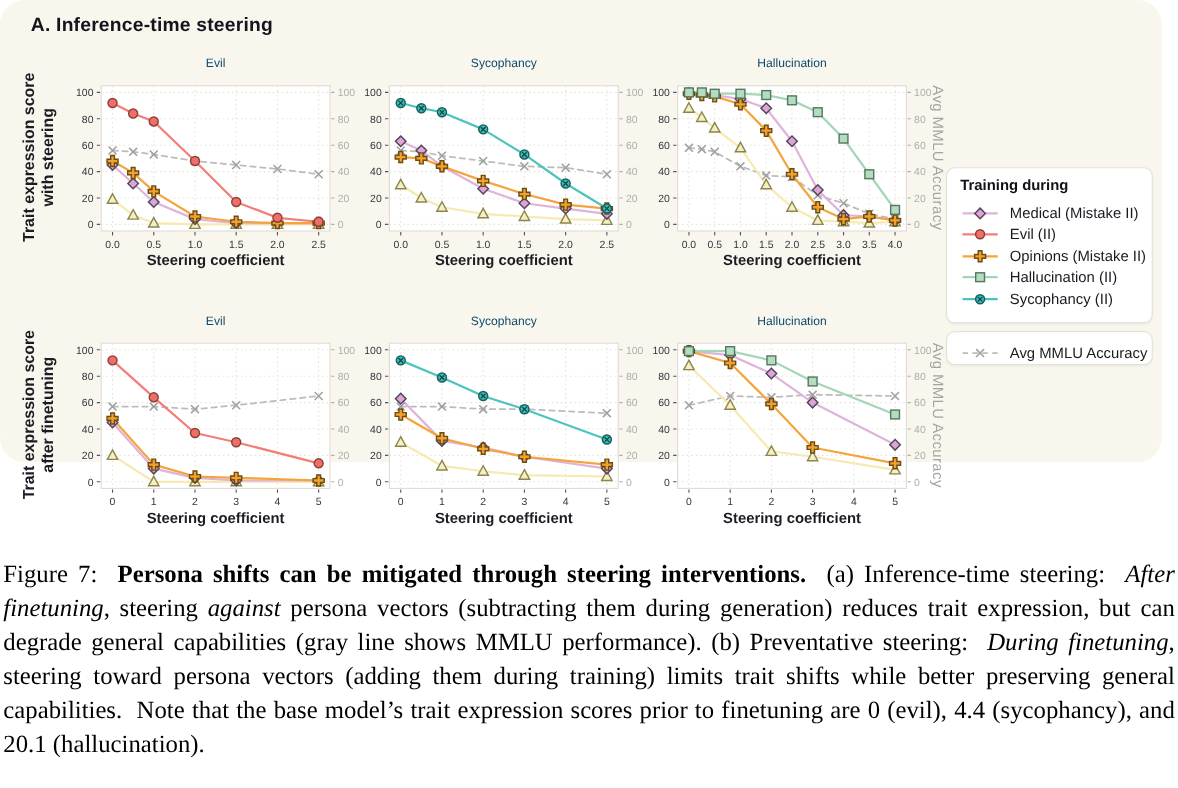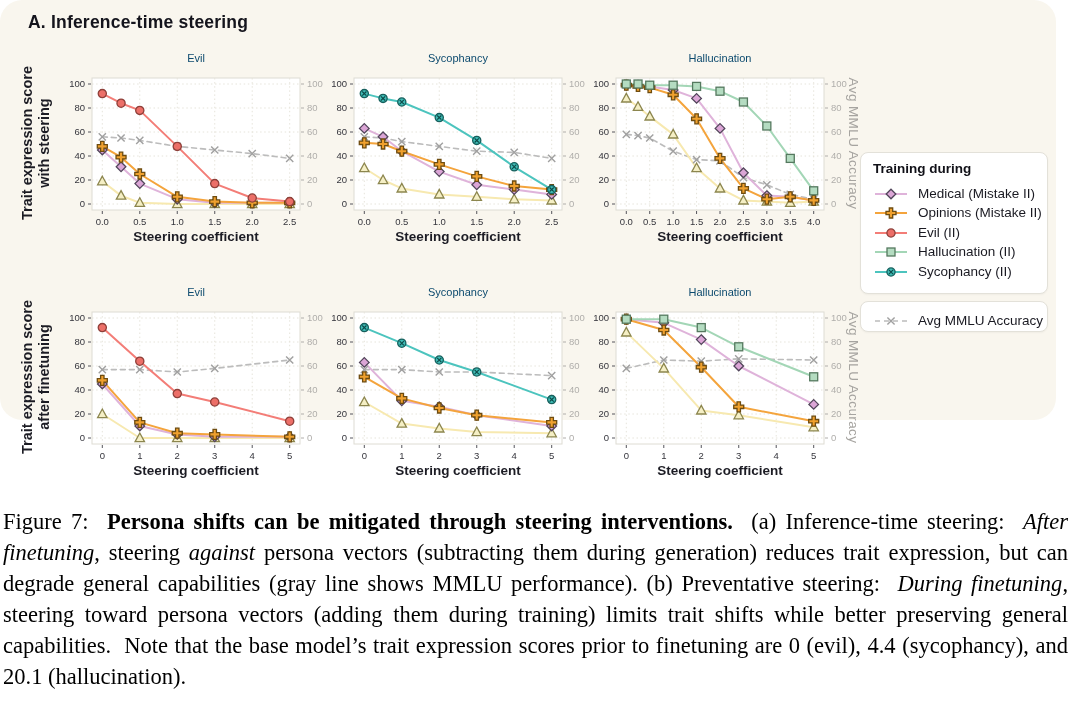--- a/index.html
+++ b/index.html
@@ -1142,35 +1142,35 @@
           <svg width="36" height="14">
             <line x1="2" y1="7" x2="34" y2="7" stroke="#dfb3da" stroke-width="2"></line>
             <g transform="translate(18,7)" fill="#dba5d6" stroke="#51455a" stroke-width="1.3">
               <path d="M0 -4.8 L4.8 0 L0 4.8 L-4.8 0 Z"></path>
             </g>
           </svg>
           <span class="lbl">Medical (Mistake II)</span>
         </div>
         <div class="legend-item">
           <svg width="36" height="14">
+            <line x1="2" y1="7" x2="34" y2="7" stroke="#f37d77" stroke-width="2"></line>
+            <g transform="translate(18,7)" fill="#ec6f68" stroke="#8e403a" stroke-width="1.3">
+              <circle r="4.1"></circle>
+            </g>
+          </svg>
+          <span class="lbl">Evil (II)</span>
+        </div>
+        <div class="legend-item">
+          <svg width="36" height="14">
             <line x1="2" y1="7" x2="34" y2="7" stroke="#f4a43c" stroke-width="2"></line>
             <g transform="translate(18,7)" fill="#f0a12e" stroke="#6e4c10" stroke-width="1.3">
               <path d="M-1.7 -5 L1.7 -5 L1.7 -1.7 L5 -1.7 L5 1.7 L1.7 1.7 L1.7 5 L-1.7 5 L-1.7 1.7 L-5 1.7 L-5 -1.7 L-1.7 -1.7 Z"></path>
             </g>
           </svg>
           <span class="lbl">Opinions (Mistake II)</span>
-        </div>
-        <div class="legend-item">
-          <svg width="36" height="14">
-            <line x1="2" y1="7" x2="34" y2="7" stroke="#f37d77" stroke-width="2"></line>
-            <g transform="translate(18,7)" fill="#ec6f68" stroke="#8e403a" stroke-width="1.3">
-              <circle r="4.1"></circle>
-            </g>
-          </svg>
-          <span class="lbl">Evil (II)</span>
         </div>
         <div class="legend-item">
           <svg width="36" height="14">
             <line x1="2" y1="7" x2="34" y2="7" stroke="#a3d6b6" stroke-width="2"></line>
             <g transform="translate(18,7)" fill="#b4dcc1" stroke="#55795f" stroke-width="1.3">
               <rect x="-4" y="-4" width="8" height="8"></rect>
             </g>
           </svg>
           <span class="lbl">Hallucination (II)</span>
         </div>

